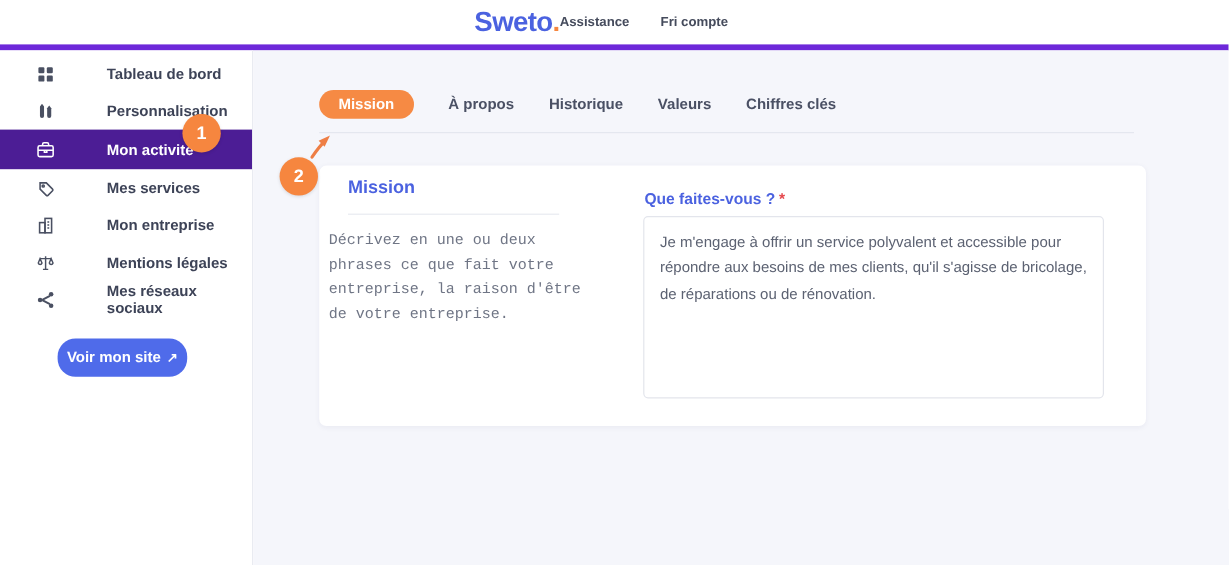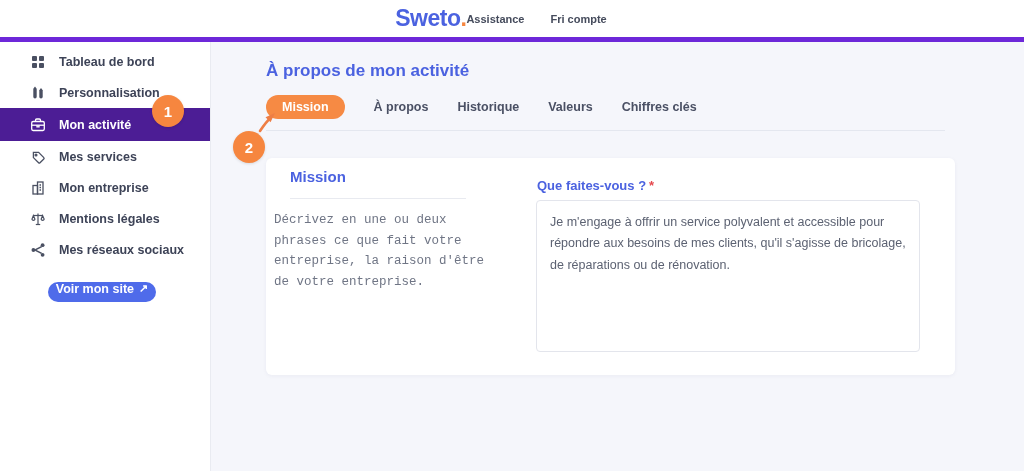--- a/index.html
+++ b/index.html
@@ -14,33 +14,33 @@
   .top-links { display:flex; gap:26px; }
   .top-link { font-size:11px; font-weight:700; color:#454b5c; cursor:pointer; }
 
   
   .body { display:flex; height:429px; }
 
   
   .sidebar { width:211px; background:#fff; border-right:1px solid #e9ebf1;
              position:relative; padding-top:4px; flex-shrink:0; }
   .nav-item { height:31px; display:flex; align-items:center; padding-left:30px;
-              color:#3d4357; font-size:12.5px; font-weight:600; cursor:pointer; position:relative; }
+              color:#3d4357; font-size:12.5px; font-weight:600; cursor:pointer; position:relative;gap:30px; }
   .nav-item .ic { width:16px; height:16px; margin-right:13px; color:#4a5062; flex-shrink:0; display:flex; align-items:center; }
   .nav-item.active { background:#4c1d95; color:#fff; height:33px; }
   .nav-item.active .ic { color:#fff; }
   .badge { position:absolute; width:32px; height:32px; border-radius:50%;
            background:#f6863f; color:#fff; font-size:15px; font-weight:700;
            display:flex; align-items:center; justify-content:center; z-index:5;
            box-shadow:0 1px 3px rgba(0,0,0,0.12); }
   .badge-1 { left:152px; top:53px; }
-  .cta { position:absolute; left:48px; top:240px; width:108px; height:20px;
+  .cta { position:absolute; left:48px; top:240px; width:108px; height:32px;
          background:#4f6bea; color:#fff; border:none; border-radius:15px;
          font-size:12.5px; font-weight:600; font-family:inherit; cursor:pointer;
-         display:flex; align-items:flex-start; justify-content:center; gap:5px; }
+         display:flex; align-items:center; justify-content:center; gap:5px; }
   .cta .arrow { font-size:11px; }
 
   
   .main { flex:1; background:#f5f6fb; position:relative; padding:19px 0 0 55px; }
   .page-title { font-size:17px; font-weight:700; color:#4b62e0; }
   .tabs { display:flex; align-items:center; gap:29px; margin-top:14px; height:23px; }
   .tab { font-size:12.5px; font-weight:700; color:#4a5064; cursor:pointer; }
   .tab.active { background:#f68a44; color:#fff; padding:5px 16px; border-radius:14px; }
   .tab-divider { width:679px; height:1px; background:#e4e7ef; margin-top:12px; }
 
@@ -160,21 +160,20 @@
 
       <div class="badge badge-1">1</div>
 
       <button class="cta">
         <span>Voir mon site</span>
         <span class="arrow">↗</span>
       </button>
     </div>
 
     <div class="main">
-      <div class="page-title">À propos de mon activité</div>
 
       <div class="tabs">
         <span class="tab active">Mission</span>
         <span class="tab">À propos</span>
         <span class="tab">Historique</span>
         <span class="tab">Valeurs</span>
         <span class="tab">Chiffres clés</span>
       </div>
 
       <div class="tab-divider"></div>

